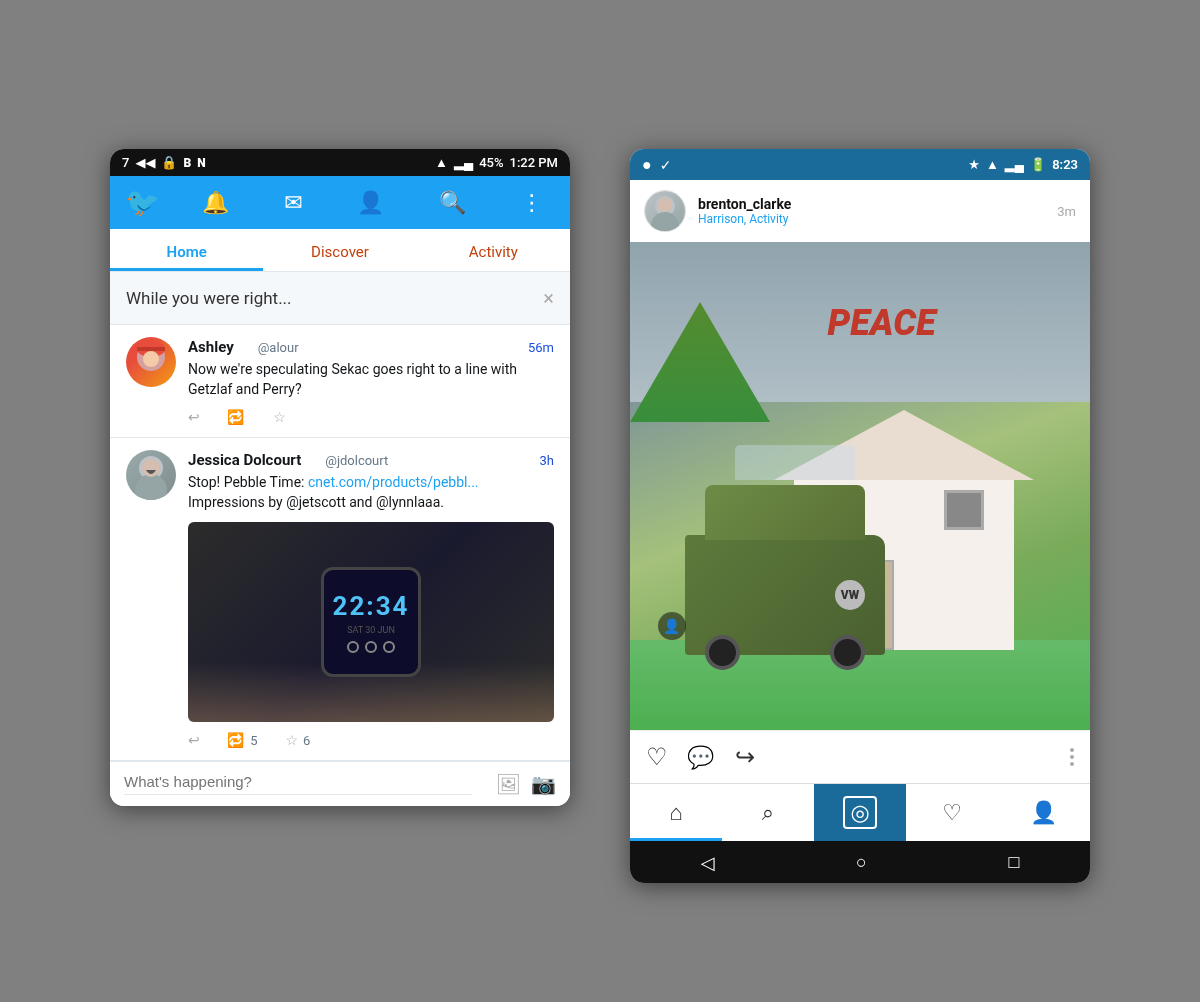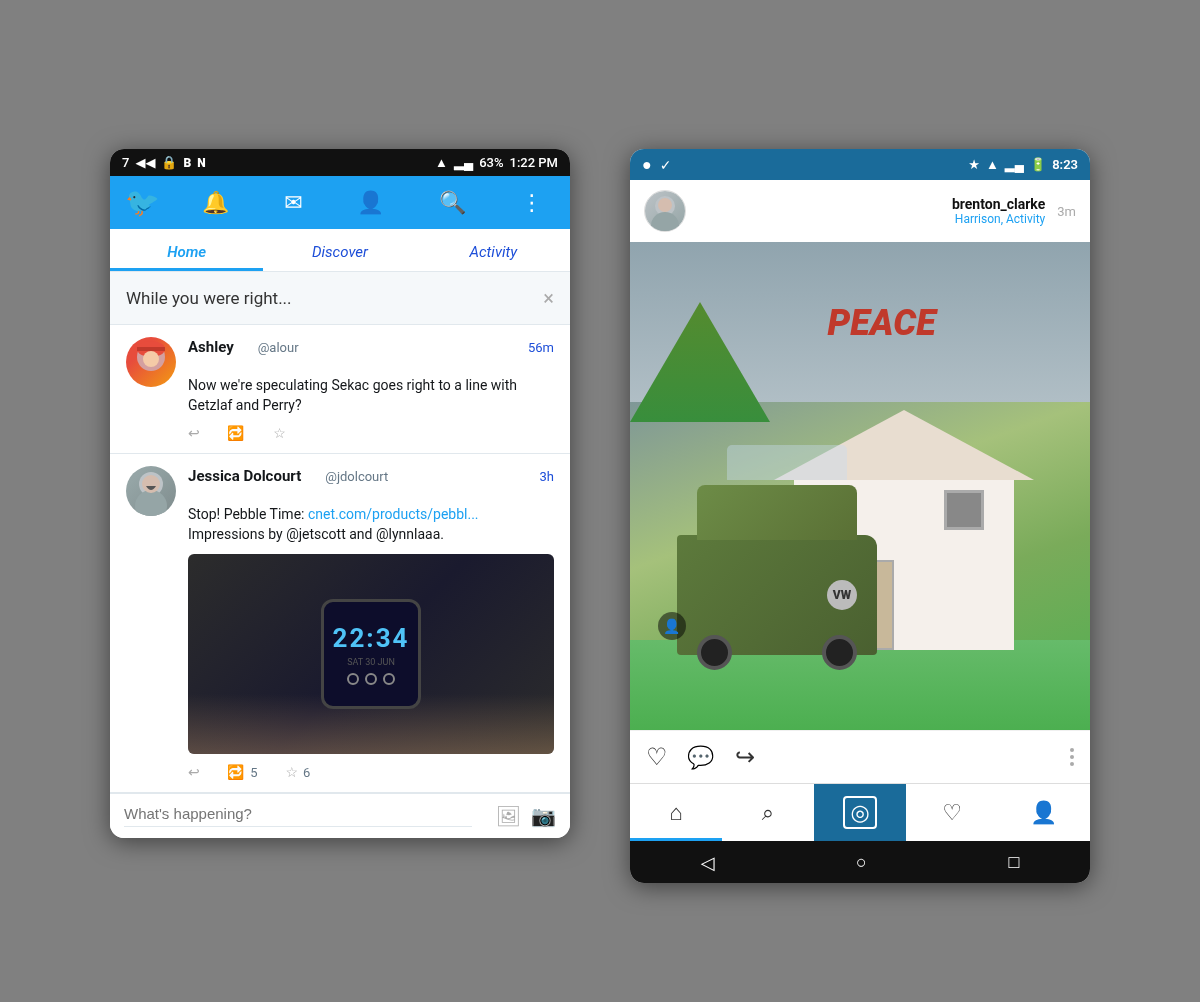--- a/index.html
+++ b/index.html
@@ -64,28 +64,27 @@
       cursor: pointer;
       padding: 4px 12px;
     }
     .tw-logo { font-size: 28px; color: #fff; }
 
     
     .tw-tabs {
       background: #fff;
       display: flex;
       border-bottom: 1px solid #e1e8ed;
-      font-style: italic;
     }
     .tw-tab {
       flex: 1;
       text-align: center;
       padding: 14px 0 10px;
       font-size: 15px;
-      color: #1d4ed8;
+      color: #c2410c;
       cursor: pointer;
       position: relative;
     }
     .tw-tab.active {
       color: #1DA1F2;
       font-weight: 600;
     }
     .tw-tab.active::after {
       content: '';
       position: absolute;
@@ -129,21 +128,21 @@
       position: relative;
     }
     .tw-avatar-jessica {
       background: linear-gradient(135deg, #7f8c8d 30%, #2c3e50 100%);
     }
     .tw-tweet-body { flex: 1; }
     .tw-tweet-header { display: flex; justify-content: space-between; align-items: baseline; }
     .tw-tweet-name { font-weight: 700; font-size: 15px; color: #14171a; }
     .tw-tweet-handle { font-size: 13px; color: #657786; margin-left: 20px; }
     .tw-tweet-time { font-size: 13px; color: #1d4ed8; }
-    .tw-tweet-text { font-size: 14px; color: #14171a; margin-top: 20px; line-height: 1.4; }
+    .tw-tweet-text { font-size: 14px; color: #14171a; margin-top: 4px; line-height: 1.4; }
     .tw-tweet-link { color: #1DA1F2; }
     .tw-tweet-actions {
       display: flex;
       gap: 28px;
       margin-top: 10px;
     }
     .tw-action { color: #aaa; font-size: 14px; display: flex; align-items: center; gap: 5px; cursor: pointer; }
     .tw-action-count { font-size: 13px; color: #657786; }
 
     
@@ -234,21 +233,21 @@
     .ig-avatar {
       width: 42px;
       height: 42px;
       border-radius: 50%;
       background: #ccc;
       overflow: hidden;
       flex-shrink: 0;
       border: 1px solid #ddd;
       display: flex; align-items: center; justify-content: center;
     }
-    .ig-user-info { flex: 1; text-align: right; }
+    .ig-user-info { flex: 1; }
     .ig-username { font-weight: 700; font-size: 14px; color: #111; }
     .ig-location { font-size: 12px; color: #1DA1F2; }
     .ig-post-time { font-size: 13px; color: #aaa; }
 
     
     .ig-photo {
       width: 100%;
       height: 488px;
       position: relative;
       overflow: hidden;
@@ -326,21 +325,21 @@
       top: 60px;
       left: 0;
       width: 140px;
       height: 120px;
       background: linear-gradient(180deg, #558b2f 0%, #388e3c 100%);
       clip-path: polygon(0 100%, 50% 0, 100% 100%);
     }
     .van {
       position: absolute;
       bottom: 75px;
-      left: 47px;
+      left: 55px;
       width: 200px;
       height: 120px;
       background: linear-gradient(135deg, #5d7a3c 0%, #4a6030 100%);
       border-radius: 4px 12px 4px 4px;
     }
     .van-top {
       position: absolute;
       top: -50px;
       left: 20px;
       width: 160px;
@@ -508,21 +507,21 @@
       <div class="tw-statusbar-left">
         <span>7</span>
         <span>◀◀</span>
         <span>🔒</span>
         <span style="font-weight:900;font-size:12px">B</span>
         <span style="font-weight:900;font-size:12px">N</span>
       </div>
       <div class="tw-statusbar-right">
         <span>▲</span>
         <span>▂▄</span>
-        <span>63%</span>
+        <span>45%</span>
         <span>1:22 PM</span>
       </div>
     </div>
 
     <div class="tw-navbar">
       <span class="tw-logo">🐦</span>
       <span class="tw-navbar-icon">🔔</span>
       <span class="tw-navbar-icon">✉</span>
       <span class="tw-navbar-icon">👤</span>
       <span class="tw-navbar-icon">🔍</span>

